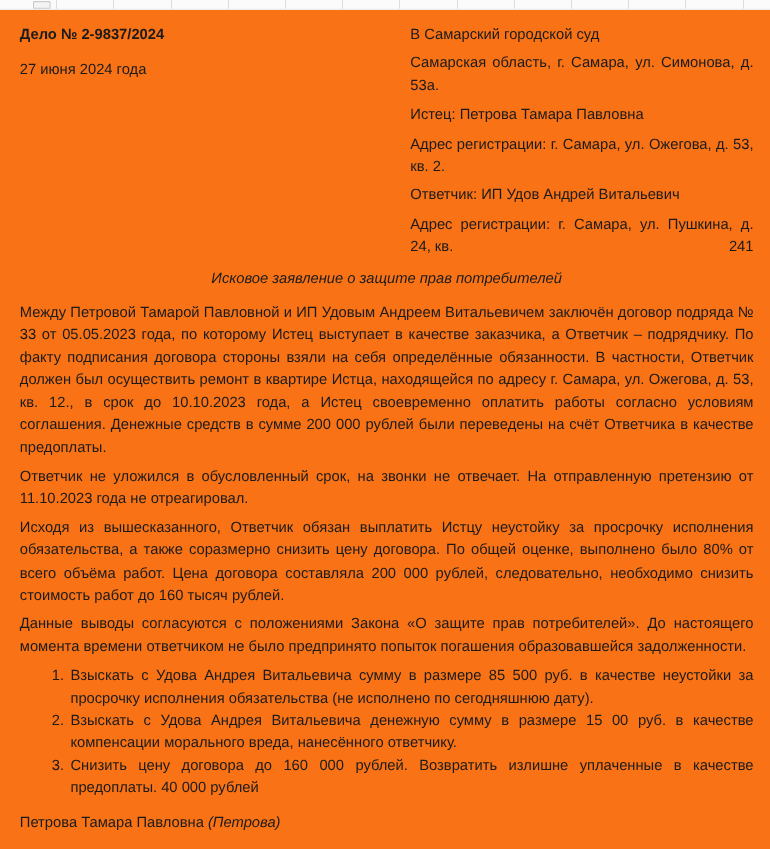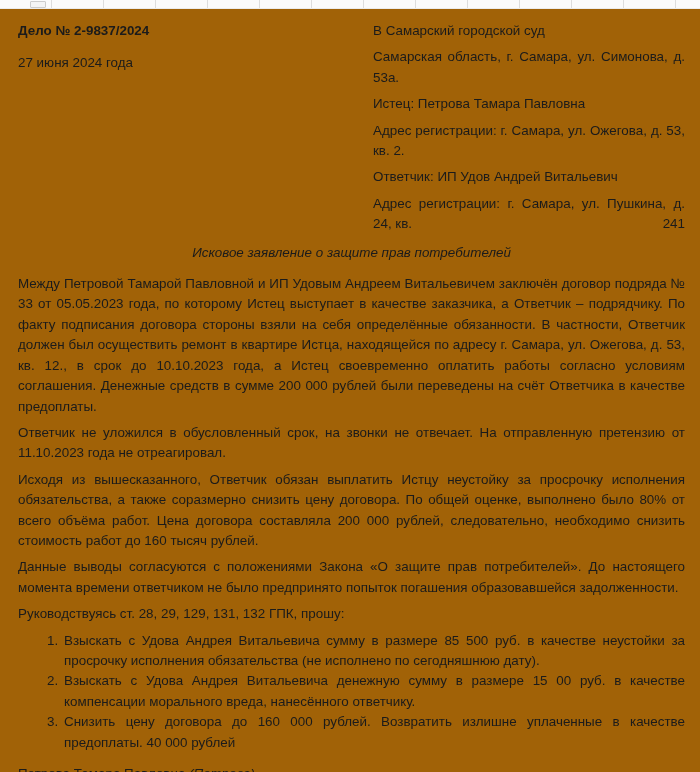--- a/index.html
+++ b/index.html
@@ -5,21 +5,21 @@
   * { margin: 0; padding: 0; box-sizing: border-box; }
   html, body { background: #ffffff; }
   body {
     font-family: "Liberation Sans", "DejaVu Sans", sans-serif;
     color: #1b1b1b;
   }
   .page {
     position: relative;
     width: 700px;
     height: 772px;
-    background: #a16207;
+    background: #f97316;
     overflow: hidden;
     font-size: 13.4px;
     line-height: 20.4px;
   }
   
   .ruler {
     position: relative;
     height: 9px;
     background:
       repeating-linear-gradient(to right, transparent 0 51px, #dddddd 51px 52px),
@@ -101,21 +101,20 @@
       </div>
     </div>
 
     <p class="doc-title">Исковое заявление о защите прав потребителей</p>
 
     <div class="body-paragraphs">
         <p>Между Петровой Тамарой Павловной и ИП Удовым Андреем Витальевичем заключён договор подряда № 33 от 05.05.2023 года, по которому Истец выступает в качестве заказчика, а Ответчик – подрядчику. По факту подписания договора стороны взяли на себя определённые обязанности. В частности, Ответчик должен был осуществить ремонт в квартире Истца, находящейся по адресу г. Самара, ул. Ожегова, д. 53, кв. 12., в срок до 10.10.2023 года, а Истец своевременно оплатить работы согласно условиям соглашения. Денежные средств в сумме 200&nbsp;000 рублей были переведены на счёт Ответчика в качестве предоплаты.</p>
         <p>Ответчик не уложился в обусловленный срок, на звонки не отвечает. На отправленную претензию от 11.10.2023 года не отреагировал.</p>
         <p>Исходя из вышесказанного, Ответчик обязан выплатить Истцу неустойку за просрочку исполнения обязательства, а также соразмерно снизить цену договора. По общей оценке, выполнено было 80% от всего объёма работ. Цена договора составляла 200&nbsp;000 рублей, следовательно, необходимо снизить стоимость работ до 160 тысяч рублей.</p>
         <p>Данные выводы согласуются с положениями Закона «О защите прав потребителей». До настоящего момента времени ответчиком не было предпринято попыток погашения образовавшейся задолженности.</p>
-        <p>Руководствуясь ст. 28, 29, 129, 131, 132 ГПК, прошу:</p>
       </div>
 
     <ol class="claims">
         <li>Взыскать с Удова Андрея Витальевича сумму в размере 85&nbsp;500 руб. в качестве неустойки за просрочку исполнения обязательства (не исполнено по сегодняшнюю дату).</li>
         <li>Взыскать с Удова Андрея Витальевича денежную сумму в размере 15&nbsp;00 руб. в качестве компенсации морального вреда, нанесённого ответчику.</li>
         <li>Снизить цену договора до 160&nbsp;000 рублей. Возвратить излишне уплаченные в качестве предоплаты. 40&nbsp;000 рублей</li>
       </ol>
 
     <p class="signature">
       <span>Петрова Тамара Павловна</span>

